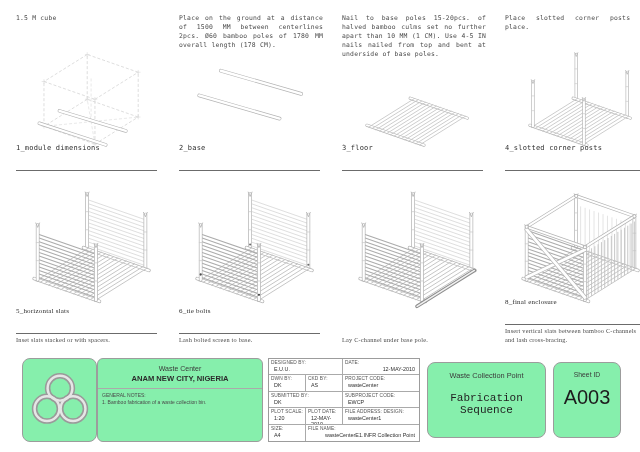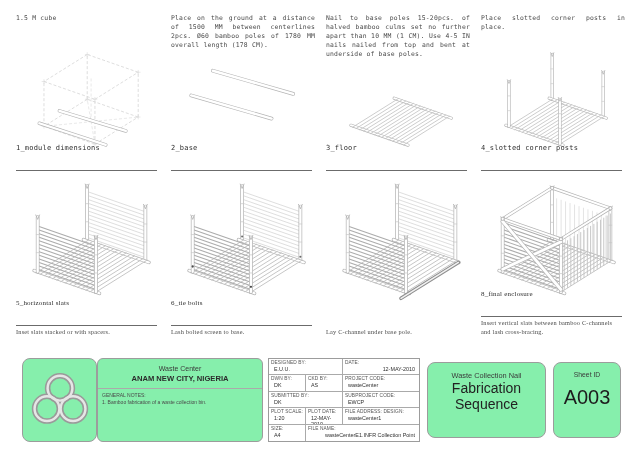--- a/index.html
+++ b/index.html
@@ -2,21 +2,21 @@
 <html><head>
 <meta charset="utf-8">
 <style>
   html,body{margin:0;padding:0;background:#e9e9e9;}
   .sheet{
     position:relative;width:640px;height:452px;background:#ffffff;
     font-family:"DejaVu Sans Mono", monospace;color:#3f3f3f;overflow:hidden;
   }
   
   .grid{position:absolute;left:12px;top:6px;width:622px;height:346px;
-    display:grid;grid-template-columns:repeat(4,155px);grid-template-rows:170px 176px;}
+    display:grid;grid-template-columns:repeat(4,155px);grid-template-rows:170px 176px;gap:8px;}
   .panel{position:relative;}
   .note{
     position:absolute;top:8px;left:4px;width:144px;
     font-size:6.4px;line-height:1.42;letter-spacing:.2px;text-align:justify;color:#4a4a4a;
   }
   .note:empty{display:none;}
   .draw{position:absolute;left:0;}
   .panel.top .draw{bottom:18px;height:112px;width:152px;}
   .panel.bot .draw{top:4px;height:128px;width:152px;}
   .capblock{position:absolute;left:4px;right:10px;}
@@ -46,21 +46,21 @@
     border:1px solid #9c9c9c;box-sizing:border-box;background:#fff;}
   .cell{border-right:1px solid #aaa;border-bottom:1px solid #aaa;padding:1px 2px;overflow:hidden;box-sizing:border-box;}
   .cell:nth-last-child(-n+2){border-bottom:none;}
   .cell.last-col{border-right:none;}
   .c12{grid-column:1/3;} .c23{grid-column:2/4;border-right:none;}
   .lbl{font-size:4.8px;color:#555;letter-spacing:.1px;}
   .val{font-size:5.4px;color:#2f2f2f;padding-left:3px;margin-top:1px;}
   .val.right{text-align:right;padding-right:2px;}
   .tb-titlebox{left:427px;top:8px;width:119px;height:76px;text-align:center;}
   .tb-subtitle{font-size:7.4px;margin-top:8px;color:#3a3a3a;}
-  .tb-maintitle{font-size:14px;color:#222;}
+  .tb-maintitle{font-size:11px;margin-top:12px;color:#222;font-family:Liberation Mono, monospace;}
   .tb-sheetbox{left:553px;top:8px;width:68px;height:76px;text-align:center;}
   .tb-sheetlbl{font-size:6.8px;margin-top:8px;color:#3a3a3a;}
   .tb-sheetid{font-size:20px;margin-top:8px;color:#1d1d1d;}
 </style>
 </head>
 <body>
 
 <div class="sheet">
 
   <div class="grid">
@@ -624,21 +624,21 @@
         <div class="lbl">SIZE:</div>
         <div class="val">A4</div>
       </div>
       <div class="cell c23">
         <div class="lbl">FILE NAME:</div>
         <div class="val right">wasteCenterE1.INFR Collection Point</div>
       </div>
     </div>
 
     <div class="tb-box tb-titlebox">
-      <div class="tb-subtitle">Waste Collection Nail</div>
+      <div class="tb-subtitle">Waste Collection Point</div>
       <div class="tb-maintitle">Fabrication Sequence</div>
     </div>
 
     <div class="tb-box tb-sheetbox">
       <div class="tb-sheetlbl">Sheet ID</div>
       <div class="tb-sheetid">A003</div>
     </div>
 
   </div>
 </div>

